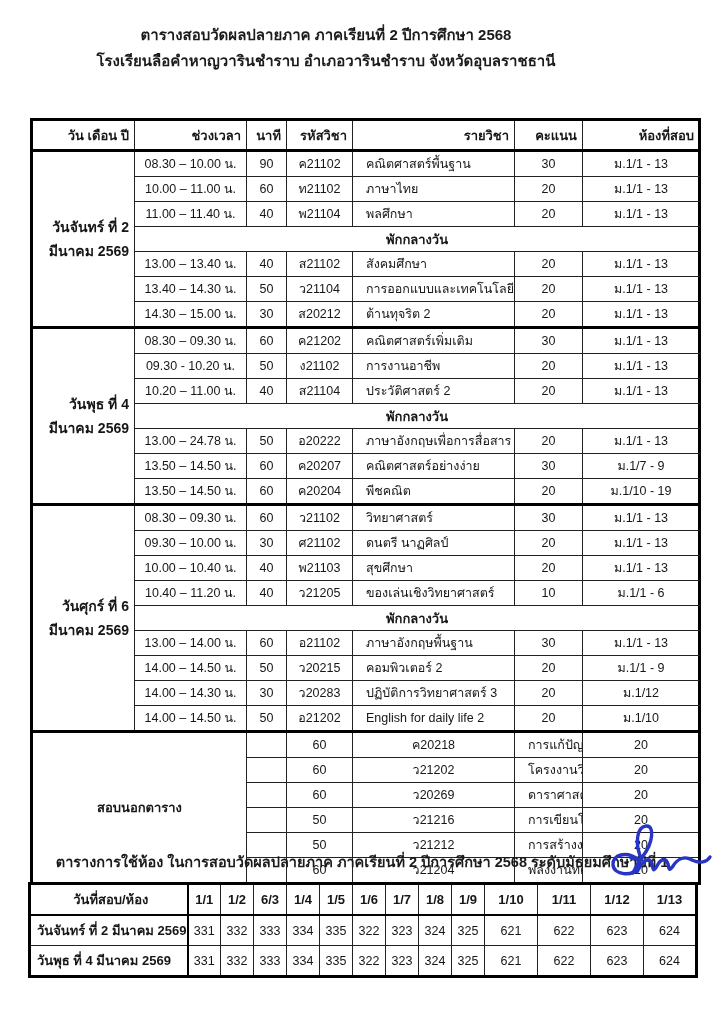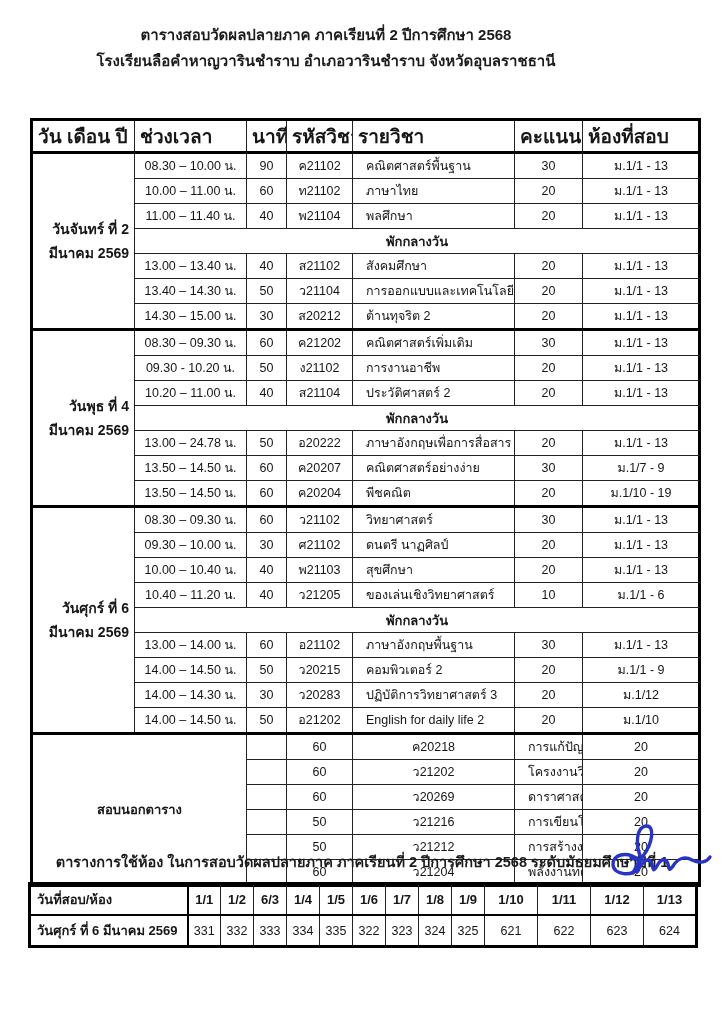--- a/index.html
+++ b/index.html
@@ -12,42 +12,42 @@
     position:absolute;top:22px;left:0;width:652px;text-align:center;
     font-weight:700;font-size:15px;line-height:26px;color:#1b1b1b;
   }
   
   table{border-collapse:collapse;table-layout:fixed;}
   table.exam{position:absolute;left:30px;top:118px;width:668px;border:3px solid #000;}
   table.exam td{
     border:1px solid #222;font-size:12.5px;height:24px;padding:0 5px;
     overflow:hidden;white-space:nowrap;vertical-align:middle;
   }
-  table.exam tr.hdr td{font-weight:700;font-size:19px;height:28px;text-align:left;border-bottom:2px solid #000;}
+  table.exam tr.hdr td{font-weight:700;font-size:13px;height:28px;text-align:right;border-bottom:2px solid #000;}
   table.exam td.c{text-align:center;}
   table.exam td.subject{text-align:left;padding-left:13px;}
   table.exam td.day-cell{
     text-align:right;font-weight:700;font-size:14px;line-height:24px;white-space:normal;
   }
   table.exam td.lunch{ text-align:center;font-weight:700;font-size:13px;}
   table.exam tr.section-start td{border-top:3px solid #000;}
   table.exam td.outside-label{text-align:center;font-weight:700;font-size:13px;}
   
   .room-title{
     position:absolute;top:850px;left:0;width:724px;text-align:center;
     font-weight:700;font-size:14.5px;color:#1b1b1b;
   }
   table.rooms{position:absolute;left:28px;top:882px;width:670px;border:3px solid #000;}
   table.rooms td{
     border:1px solid #222;font-size:12.5px;height:29px;padding:0 2px;text-align:center;
     overflow:hidden;white-space:nowrap;vertical-align:middle;
   }
   table.rooms tr.hdr td{font-weight:700;font-size:13px;border-bottom:2px solid #000;}
   table.rooms td.day-label{font-weight:700;font-size:13px;text-align:left;padding-left:6px;border-right:2px solid #000;}
-  table.rooms tr.hdr td.day-label{text-align:left;}
+  table.rooms tr.hdr td.day-label{text-align:center;}
   
   .signature{position:absolute;left:606px;top:820px;width:108px;height:68px;}
 </style>
 </head>
 <body>
 
 <div class="title-block">
   <div>ตารางสอบวัดผลปลายภาค ภาคเรียนที่ 2  ปีการศึกษา 2568</div>
   <div>โรงเรียนลือคำหาญวารินชำราบ   อำเภอวารินชำราบ  จังหวัดอุบลราชธานี</div>
 </div>
@@ -335,35 +335,51 @@
         <td>1/6</td>
         <td>1/7</td>
         <td>1/8</td>
         <td>1/9</td>
         <td>1/10</td>
         <td>1/11</td>
         <td>1/12</td>
         <td>1/13</td>
       </tr>
       <tr>
-        <td class="day-label">วันศุกร์ ที่ 6 มีนาคม 2569</td>
+        <td class="day-label">วันจันทร์ ที่ 2 มีนาคม 2569</td>
         <td>331</td>
         <td>332</td>
         <td>333</td>
         <td>334</td>
         <td>335</td>
         <td>322</td>
         <td>323</td>
         <td>324</td>
         <td>325</td>
         <td>621</td>
         <td>622</td>
         <td>623</td>
         <td>624</td>
       </tr>
+      <tr>
+        <td class="day-label">วันพุธ ที่ 4 มีนาคม 2569</td>
+        <td>331</td>
+        <td>332</td>
+        <td>333</td>
+        <td>334</td>
+        <td>335</td>
+        <td>322</td>
+        <td>323</td>
+        <td>324</td>
+        <td>325</td>
+        <td>621</td>
+        <td>622</td>
+        <td>623</td>
+        <td>624</td>
+      </tr>
     </tbody>
 </table>
 
 <svg class="signature" viewBox="0 0 108 68" fill="none" xmlns="http://www.w3.org/2000/svg">
   <g id="sig-g" stroke="#2734c4" stroke-width="3.4" stroke-linecap="round" fill="none">
     <path d="M36 40 C28 24 31 7 40 6 C49 5 47 23 37 36 C33 41 29 48 27 53"></path>
     <path d="M33 40 C20 30 6 35 7 45 C8 55 26 57 32 48 C35 43 32 38 25 38"></path>
     <path d="M31 52 C37 40 44 36 46 44 C47 49 47 53 51 46 C55 38 60 38 62 44 C63 49 63 52 67 46 C72 38 79 36 86 40 C94 44 101 42 104 37"></path>
   </g>
 </svg>

